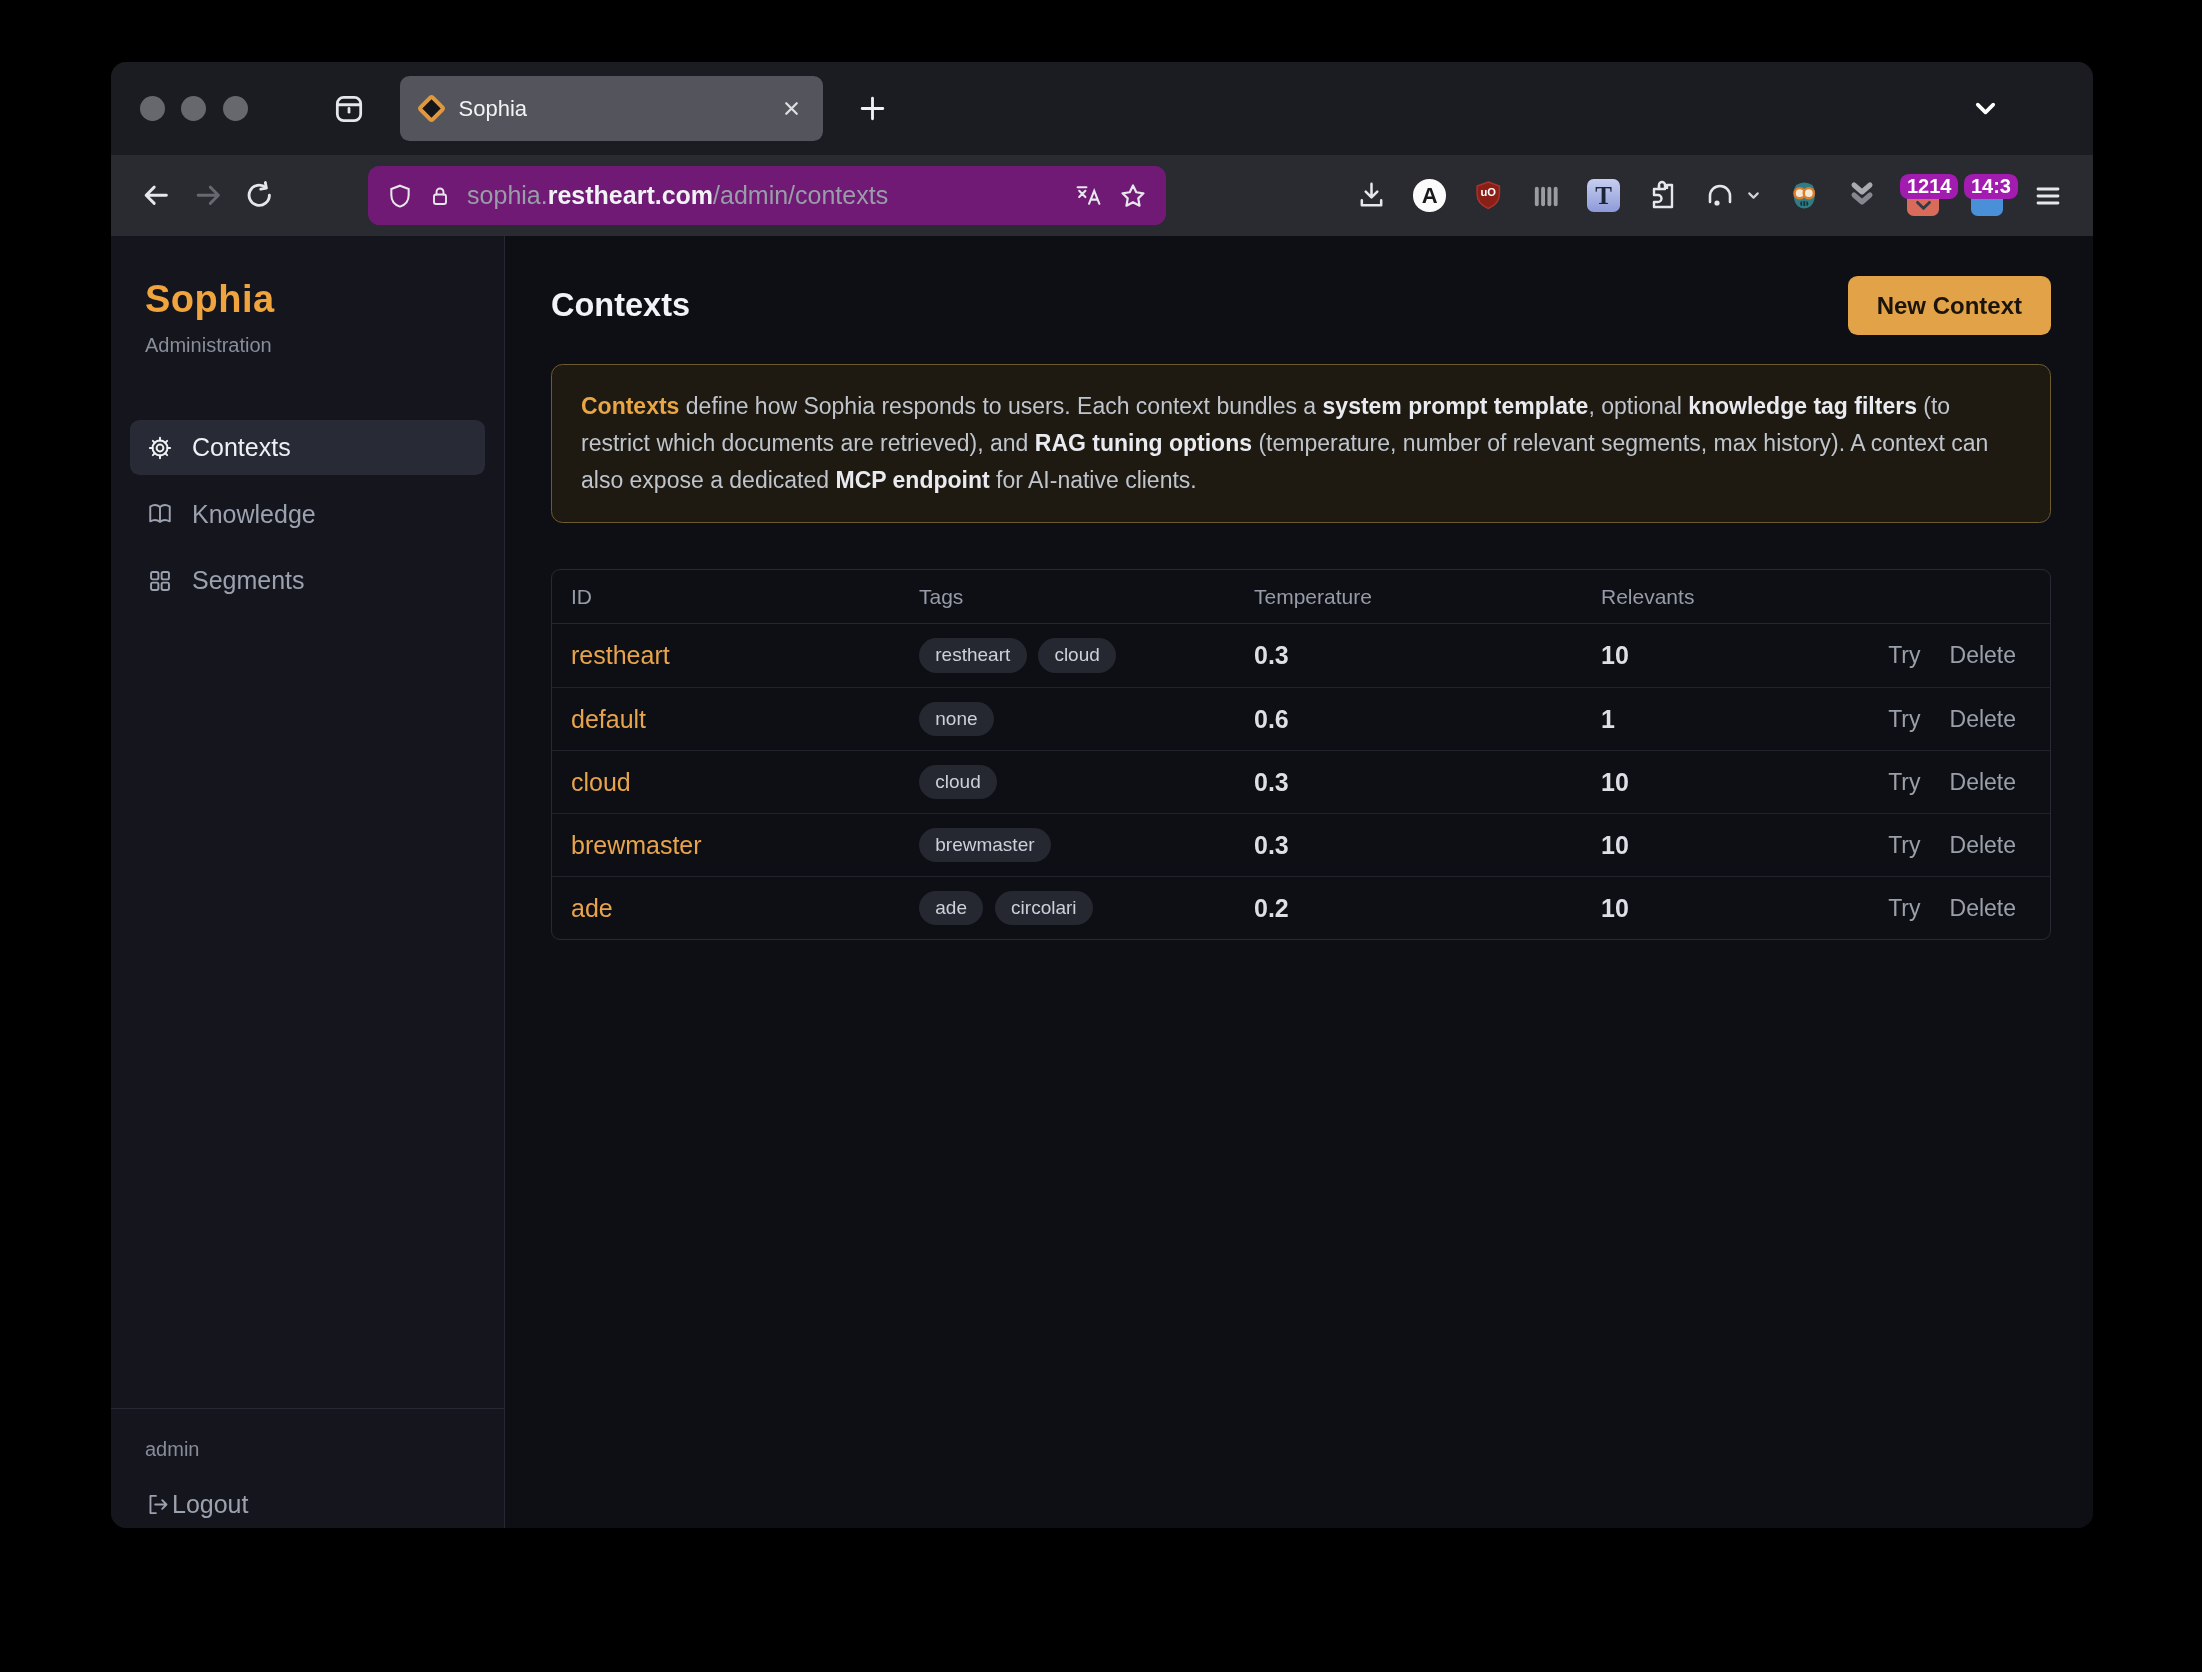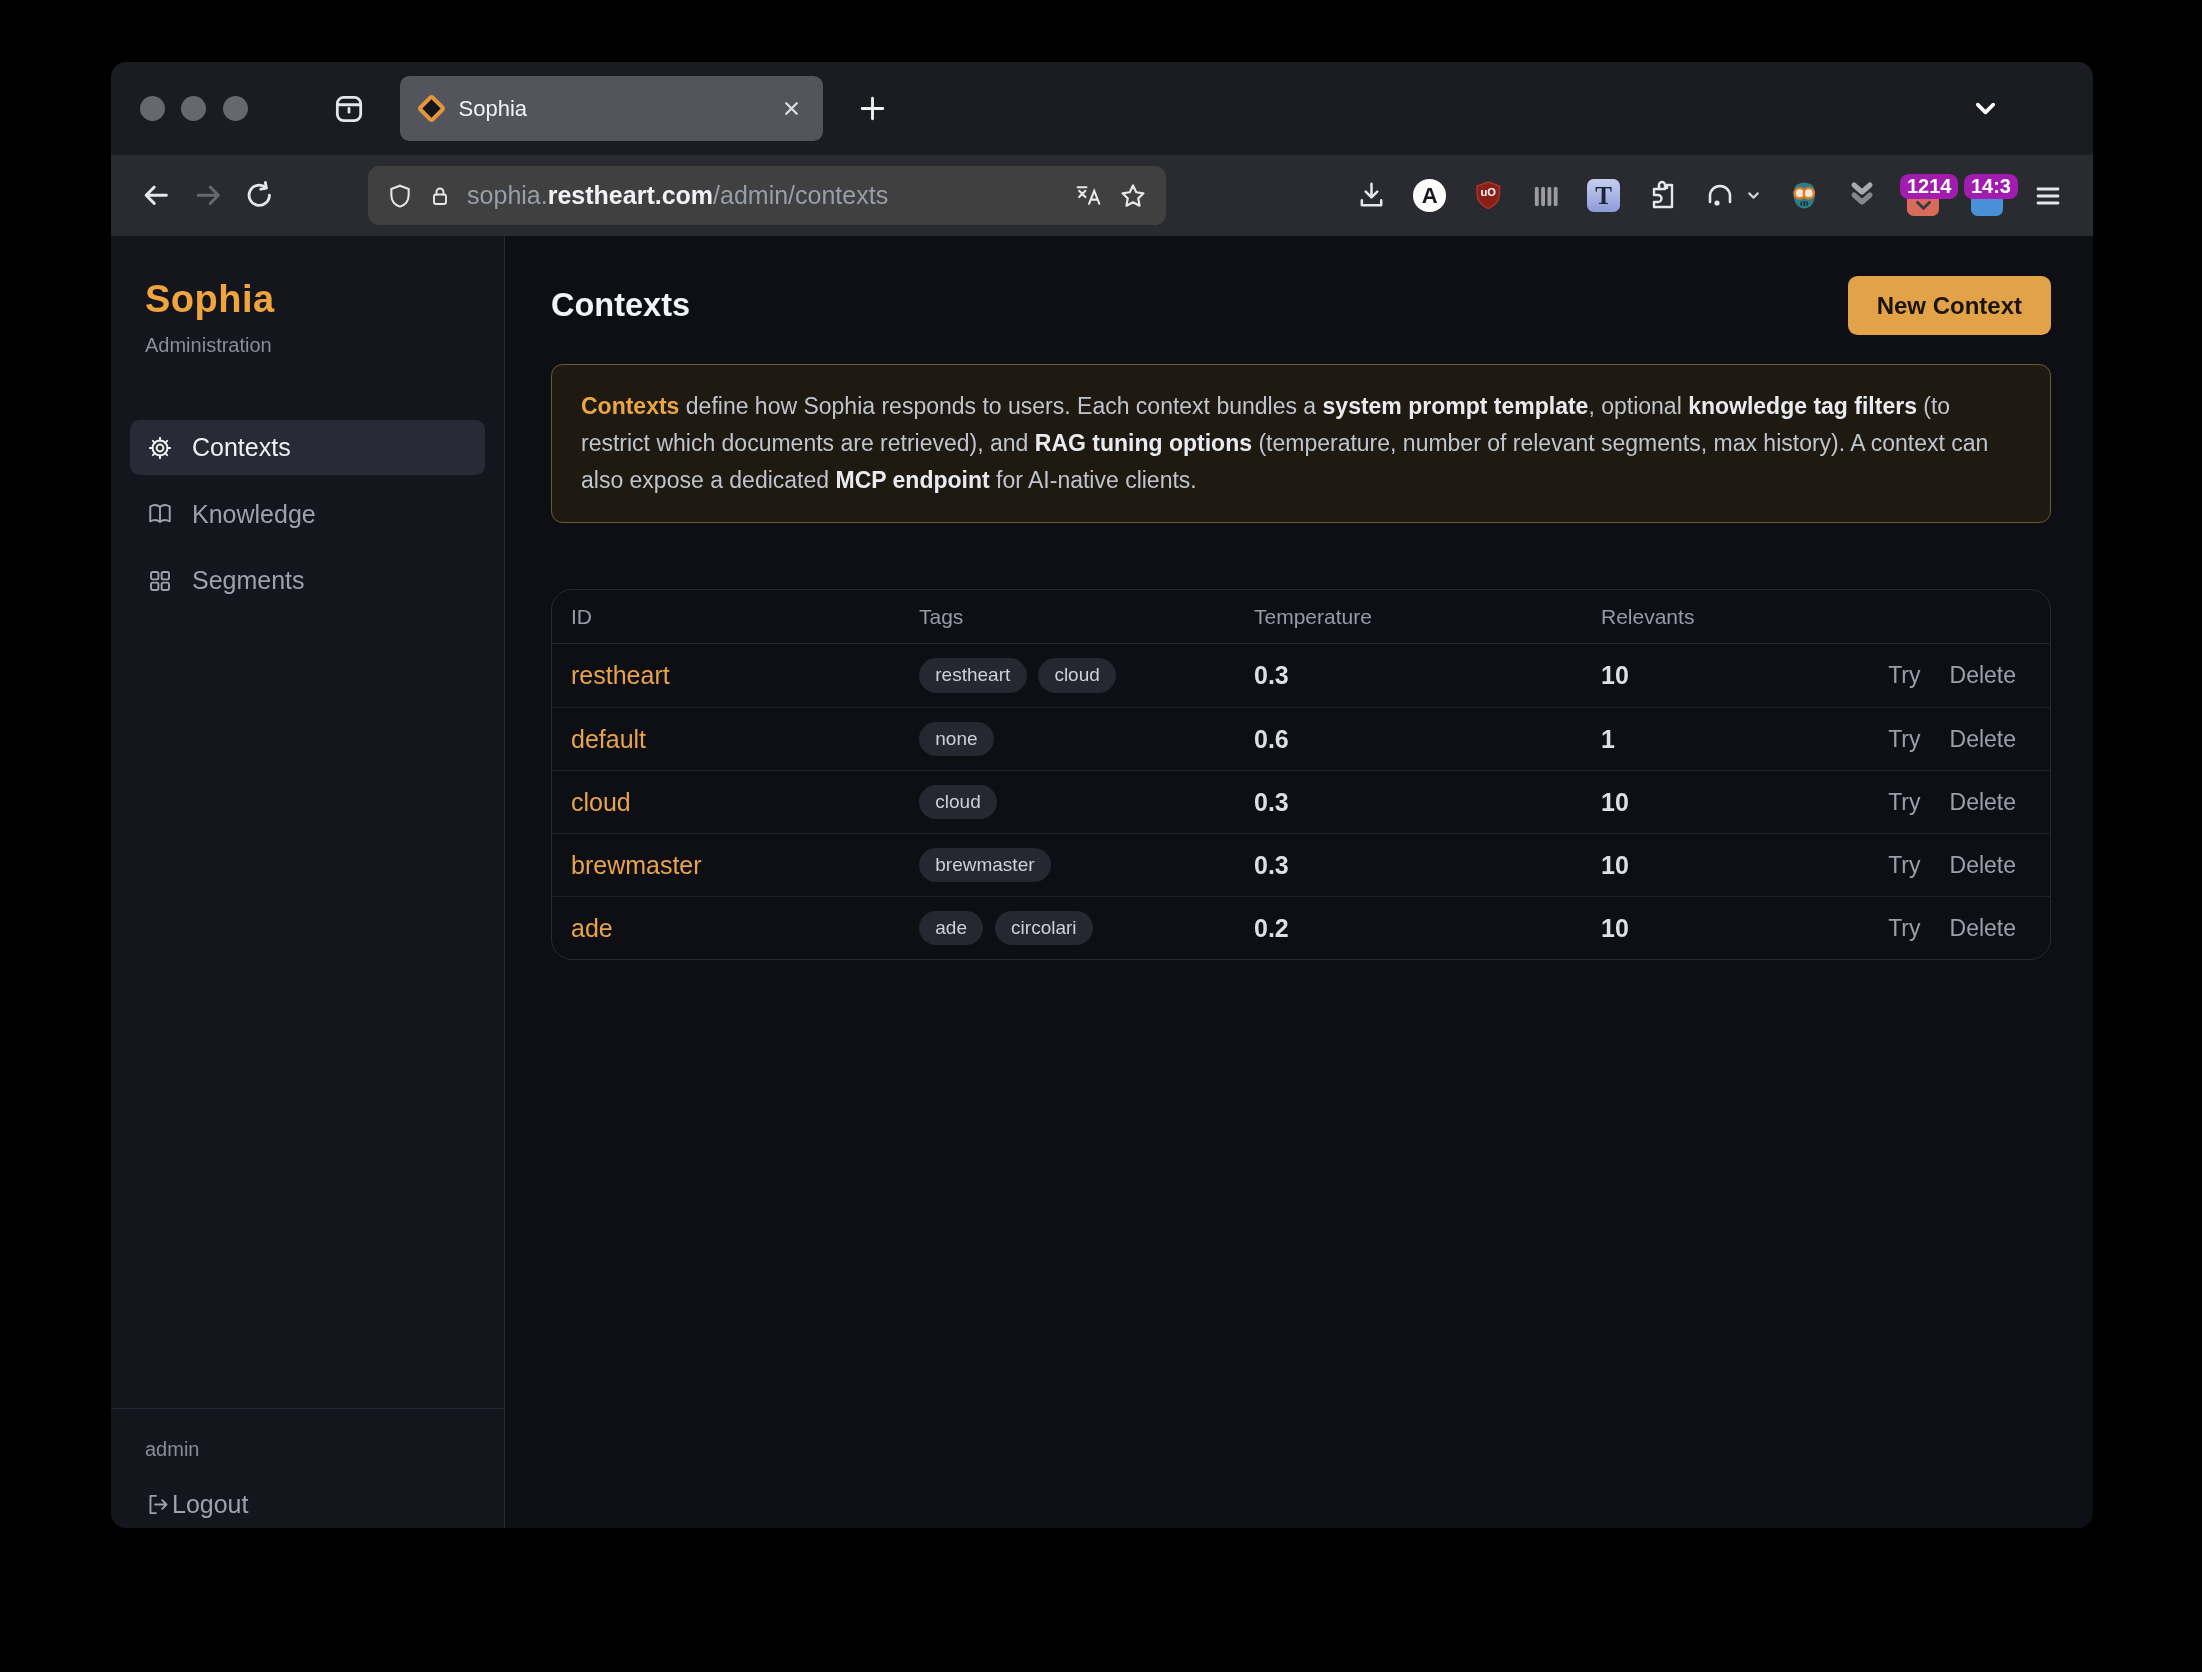--- a/index.html
+++ b/index.html
@@ -39,21 +39,21 @@
   .newtab { margin-left: 34px; color: #f0f1f3; }
   .tablist-chevron { margin-left: auto; margin-right: 92px; color: #fff; }
   
   .toolbar {
     flex: none; height: 81px; background: #2a2a31;
     display: flex; align-items: center; padding: 0 29px; gap: 19px;
   }
   .nav-fwd { color: #686970; }
   .urlbar {
     margin-left: 73px; width: 798px; height: 59px;
-    background: #404040; border-radius: 11.5px;
+    background: #701a75; border-radius: 11.5px;
     display: flex; align-items: center; gap: 15.3px; padding: 0 19px;
     color: #dfe1e5;
   }
   .url-text { font-size: 25px; white-space: nowrap; }
   .url-dim { color: #989ea8; }
   .url-strong { color: #f1f2f5; font-weight: bold; }
   .url-spacer { flex: 1; }
   .ext-icons { margin-left: auto; display: flex; align-items: center; gap: 26px; }
   .a-circle { width: 32.5px; height: 32.5px; border-radius: 50%; background: #fbfbfc; color: #17181c; font-weight: bold; font-size: 22px; display: flex; align-items: center; justify-content: center; }
   .t-square { width: 32.5px; height: 32.5px; border-radius: 6.7px; background: linear-gradient(180deg,#c6cff0,#8e9ad9); color: #1d2535; font-family: "Liberation Serif", serif; font-weight: bold; font-size: 25px; display: flex; align-items: center; justify-content: center; }
@@ -96,21 +96,21 @@
     background: #e2a348; color: #1a140a; font-size: 24px; font-weight: bold;
     font-family: "Liberation Sans", sans-serif; cursor: pointer;
   }
   .info-box {
     margin-top: 29px; background: #1e1a12; border: 1px solid #6e5a31;
     border-radius: 11.5px; padding: 23px 29px;
     font-size: 23px; line-height: 37px; color: #bfc4cd;
   }
   .seg-bold { color: #e9ebf1; font-weight: bold; }
   .seg-orange { color: #eaa545; font-weight: bold; }
-  .ctx-table { margin-top: 66px; border: 1px solid #272934; border-radius: 21px; overflow: hidden; }
+  .ctx-table { margin-top: 46px; border: 1px solid #272934; border-radius: 9px; overflow: hidden; }
   .trow {
     display: grid;
     grid-template-columns: 348px 335px 347px 1fr 172px;
     align-items: center; padding: 0 34px 0 19px;
   }
   .thead { height: 54px; color: #959ca8; font-size: 21px; border-bottom: 1px solid #242631; }
   .row { height: 63px; font-size: 25px; }
   .row + .row { border-top: 1px solid #20222c; }
   .id-link { color: #e8a44c; cursor: pointer; }
   .tags-cell { display: flex; gap: 11.5px; }

